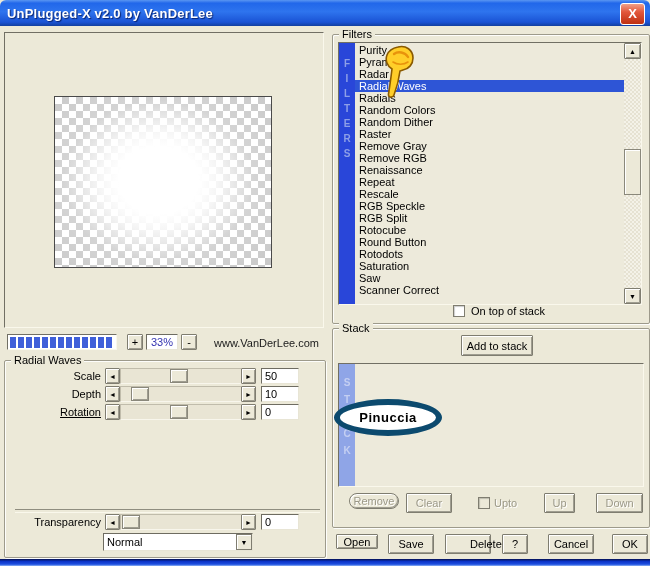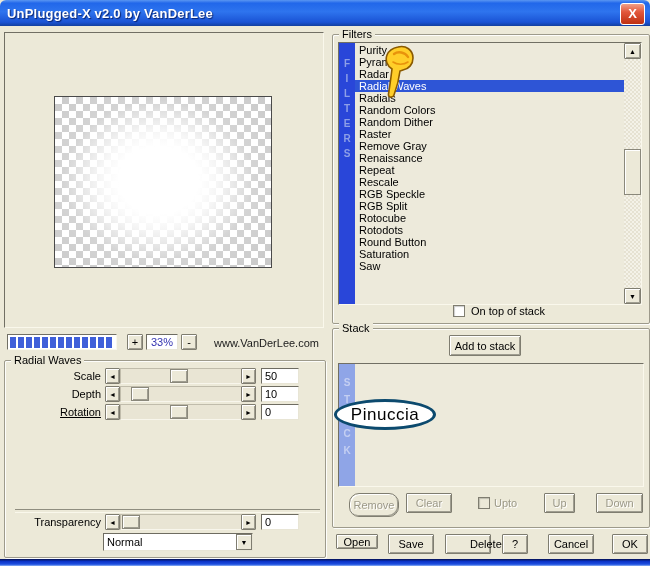--- a/index.html
+++ b/index.html
@@ -74,22 +74,22 @@
   .sb-btn{position:absolute;left:0;width:17px;height:16px;font-size:7px;line-height:15px;}
   .sb-thumb{position:absolute;left:0;top:106px;width:17px;height:46px;background:#ECE9D8;
     border:1px solid #8A887B;box-shadow:inset 1px 1px 0 #fff;box-sizing:border-box;}
   .hand-icon{position:absolute;left:44px;top:2px;z-index:3;}
   
   .stack-group{left:332px;top:328px;width:316px;height:198px;}
   .stack-listbox{left:5px;top:34px;width:306px;height:124px;background:#EDEADB;}
   .stack-strip{background:#8FA5E7;color:#C4CFF2;padding-top:10px;}
   .stack-strip span{display:block;line-height:17px;}
   .watermark{position:absolute;left:1px;top:70px;width:96px;height:25px;background:#fff;
-    border:3px solid #0c4a6e;border-radius:50%;display:flex;align-items:center;justify-content:center;
-    font-weight:normal;font-size:17px;letter-spacing:.5px;z-index:4;}
+    border:6px solid #0c4a6e;border-radius:50%;display:flex;align-items:center;justify-content:center;
+    font-weight:bold;font-size:13px;letter-spacing:.5px;z-index:4;}
   
   .bottom-strip{position:absolute;left:0;top:559px;width:650px;height:7px;
     background:linear-gradient(180deg,#05104F 0%,#0B33C8 35%,#1E50E0 75%,#8FB3F4 100%);}
 </style>
 </head>
 <body>
 
 <div id="window">
 
   <div class="titlebar">
@@ -183,30 +183,32 @@
 
       <div class="filter-item">Purity</div>
           <div class="filter-item">Pyramids</div>
           <div class="filter-item">Radar</div>
           <div class="filter-item selected">Radial Waves</div>
           <div class="filter-item">Radials</div>
           <div class="filter-item">Random Colors</div>
           <div class="filter-item">Random Dither</div>
           <div class="filter-item">Raster</div>
           <div class="filter-item">Remove Gray</div>
+          <div class="filter-item">Remove RGB</div>
           <div class="filter-item">Renaissance</div>
           <div class="filter-item">Repeat</div>
           <div class="filter-item">Rescale</div>
           <div class="filter-item">RGB Speckle</div>
           <div class="filter-item">RGB Split</div>
           <div class="filter-item">Rotocube</div>
+          <div class="filter-item">Round Button</div>
           <div class="filter-item">Rotodots</div>
-          <div class="filter-item">Round Button</div>
           <div class="filter-item">Saturation</div>
           <div class="filter-item">Saw</div>
+          <div class="filter-item">Scanner Correct</div>
         </div>
 
       <svg class="hand-icon" width="32" height="54" viewBox="0 0 32 54">
         <path d="M15 2 C23 0 30 5 30 13 C30 19 26 24 20 25 L17 26 C16 34 14 42 11 50 C10 53 5 53 5.5 49 C7 40 8 32 9 24 C4 21 2 15 4 10 C6 5 10 3 15 2 Z" fill="#FFCE29" stroke="#8A5A00" stroke-width="1.6"></path>
         <path d="M11 9 C15 6 22 7 25 12" stroke="#E8930C" stroke-width="2.4" fill="none" stroke-linecap="round"></path>
         <path d="M10 17 C14 20 21 20 25 17" stroke="#E8930C" stroke-width="1.6" fill="none" stroke-linecap="round"></path>
       </svg>
 
       <div class="scrollbar">
         <button class="btn sb-btn" style="top:0;">▲</button>
@@ -215,36 +217,36 @@
       </div>
     </div>
 
     <div class="checkbox" style="left:120px;top:270px;"></div>
     <span style="position:absolute;left:138px;top:270px;line-height:13px;">On top of stack</span>
   </div>
 
   <div class="group stack-group">
     <span class="legend">Stack</span>
 
-    <button class="btn" style="left:116px;top:6px;width:72px;height:21px;">Add to stack</button>
+    <button class="btn" style="left:128px;top:6px;width:72px;height:21px;">Add to stack</button>
 
     <div class="listbox sunken stack-listbox">
       <div class="v-strip stack-strip">
 
       <span>S</span>
           <span>T</span>
           <span>A</span>
           <span>C</span>
           <span>K</span>
         </div>
     </div>
 
     <div class="watermark">Pinuccia</div>
 
-    <button class="btn disabled" style="left:16px;top:164px;width:50px;height:24px;border-radius:10px;">Remove</button>
+    <button class="btn disabled" style="left:16px;top:164px;width:50px;height:16px;border-radius:10px;">Remove</button>
     <button class="btn disabled" style="left:73px;top:164px;width:46px;height:20px;">Clear</button>
     <div class="checkbox disabled" style="left:145px;top:168px;"></div>
     <span style="position:absolute;left:161px;top:168px;color:#9C9989;text-shadow:1px 1px 0 #fff;text-align:center;">Upto</span>
     <button class="btn disabled" style="left:211px;top:164px;width:31px;height:20px;">Up</button>
     <button class="btn disabled" style="left:263px;top:164px;width:47px;height:20px;">Down</button>
   </div>
 
   <button class="btn" style="left:336px;top:534px;width:42px;height:15px;">Open</button>
   <button class="btn" style="left:388px;top:534px;width:46px;height:20px;">Save</button>
   <button class="btn" style="left:445px;top:534px;width:46px;height:20px;padding-left:24px;">Delete</button>

